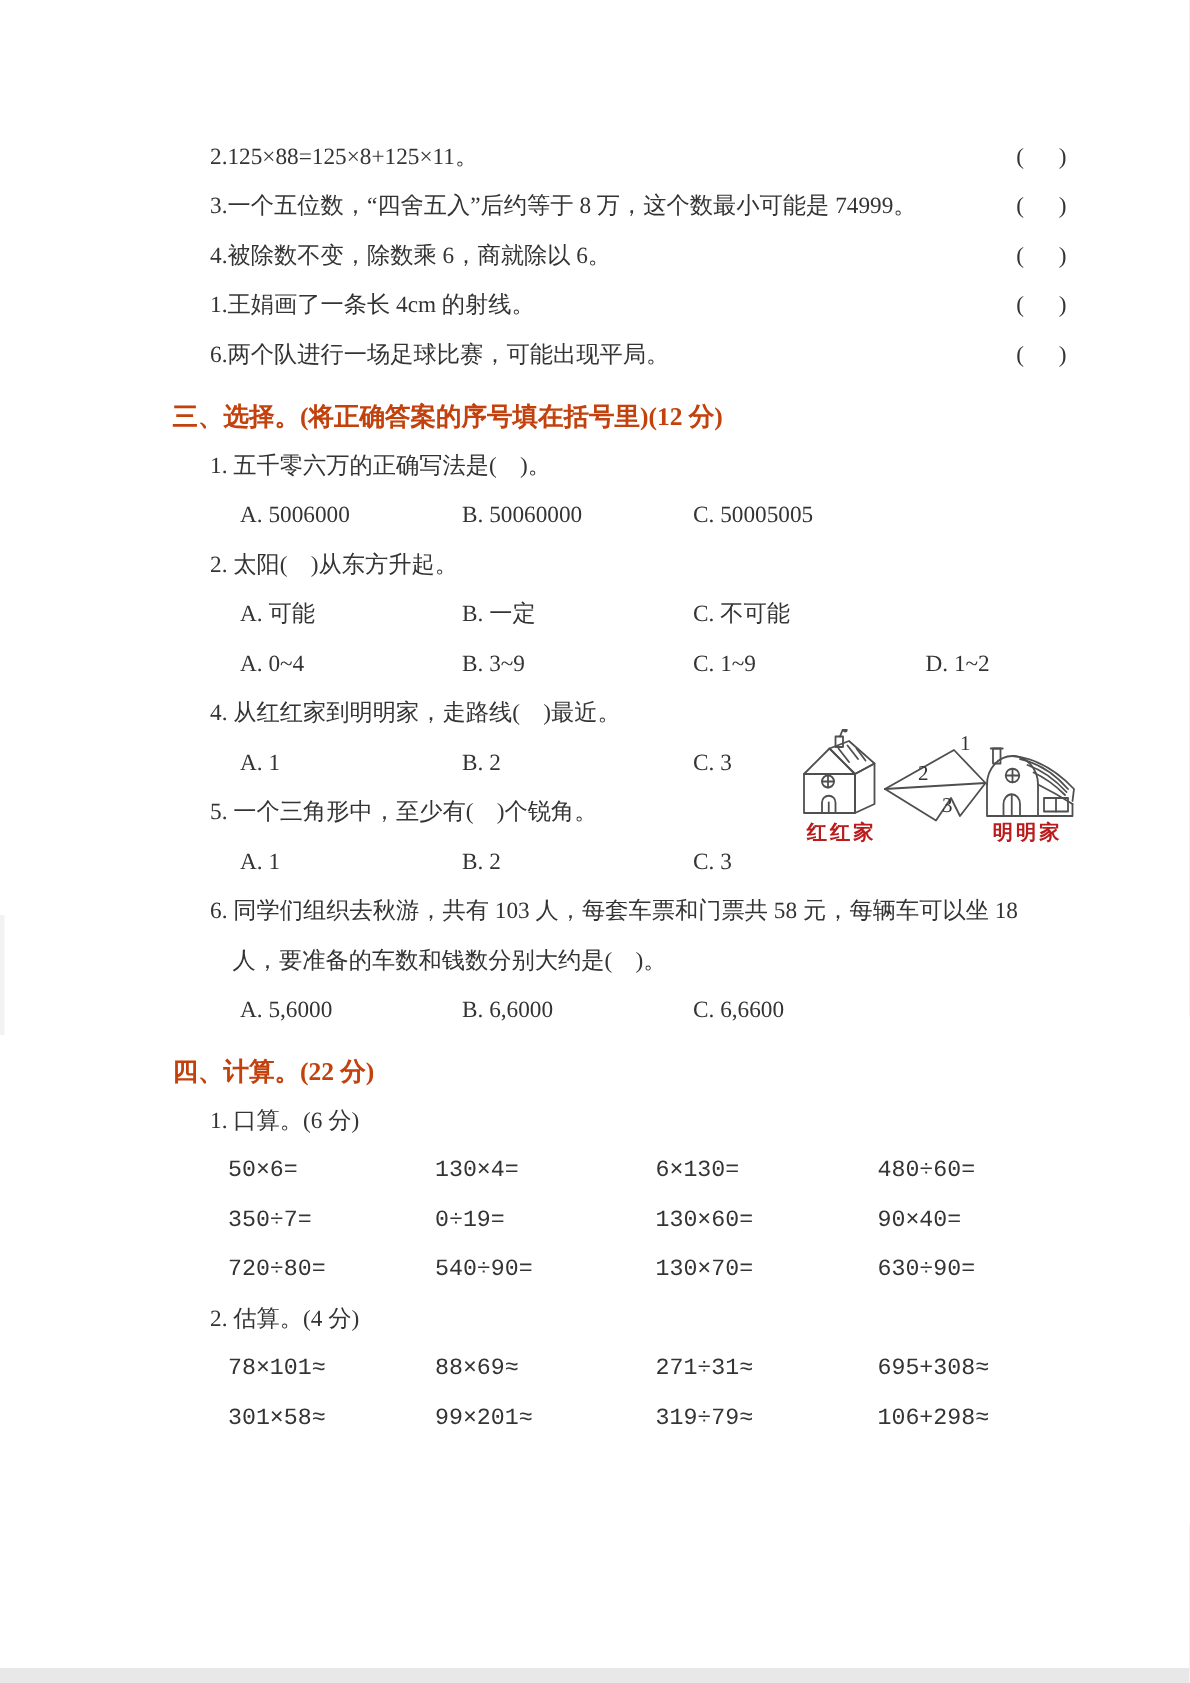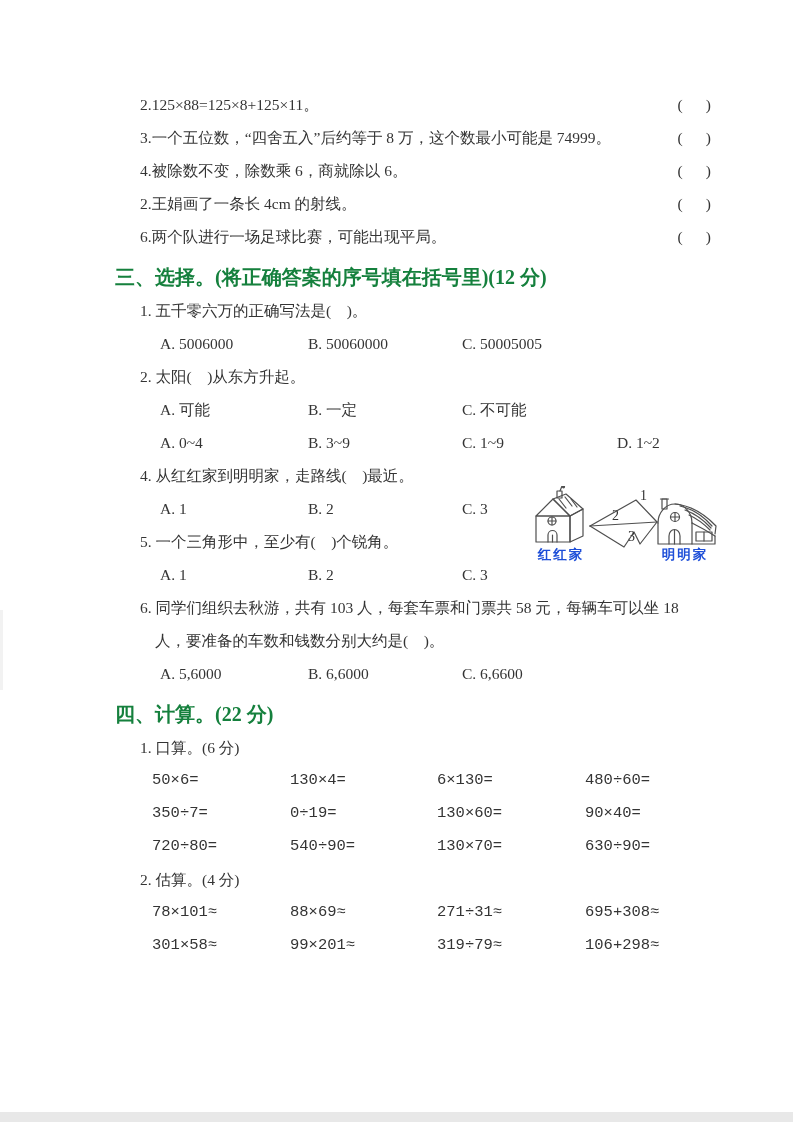--- a/index.html
+++ b/index.html
@@ -11,22 +11,22 @@
     padding:88px 0 0 115px;
     font-family:"Liberation Serif","DejaVu Serif",serif;
     color:#343434;
     overflow:hidden;
   }
   .content{width:596px;}
   .line{height:33px;line-height:33px;font-size:15.5px;white-space:nowrap;}
   .section-header{
     margin-top:8px;
     font-weight:bold;
-    font-size:20px;
-    color:#15803d;
+    font-size:17px;
+    color:#c2410c;
   }
   .indent1{margin-left:25px;}
   .indent2{margin-left:40px;}
   .judge-row{display:flex;}
   .judge-row .jt{flex:1;}
   .paren{letter-spacing:0;}
   .opts3{display:grid;grid-template-columns:148px 154px 1fr;margin-left:45px;}
   .opts4{display:grid;grid-template-columns:148px 154px 155px 1fr;margin-left:45px;}
   .calc-grid{display:grid;grid-template-columns:138px 147px 148px 1fr;margin-left:37px;font-family:Liberation Mono, monospace;}
   .qbox{
@@ -35,21 +35,21 @@
     vertical-align:-4px;
     margin:0 5px 0 2px;
   }
   
   .route-figure{
     position:absolute;left:528px;top:486px;width:192px;height:82px;
   }
   .route-figure svg{display:block;}
   .house-label{
     position:absolute;top:60px;
-    font-size:13.5px;font-weight:bold;color:#1d4ed8;
+    font-size:13.5px;font-weight:bold;color:#b91c1c;
     text-align:center;letter-spacing:2px;white-space:nowrap;
   }
   .house-label.left{left:2px;width:62px;}
   .house-label.right{left:124px;width:66px;}
   
   .scan-artifact{
     position:absolute;left:0;top:610px;width:3px;height:80px;
     background:#f2f2f2;
   }
 </style>
@@ -67,21 +67,21 @@
     </div>
     <div class="line judge-row indent1">
       <span class="jt">3.一个五位数，“四舍五入”后约等于 8 万，这个数最小可能是 74999。</span>
       <span class="paren">(&nbsp;&nbsp;&nbsp;&nbsp;&nbsp;&nbsp;)</span>
     </div>
     <div class="line judge-row indent1">
       <span class="jt">4.被除数不变，除数乘 6，商就除以 6。</span>
       <span class="paren">(&nbsp;&nbsp;&nbsp;&nbsp;&nbsp;&nbsp;)</span>
     </div>
     <div class="line judge-row indent1">
-      <span class="jt">2.王娟画了一条长 4cm 的射线。</span>
+      <span class="jt">1.王娟画了一条长 4cm 的射线。</span>
       <span class="paren">(&nbsp;&nbsp;&nbsp;&nbsp;&nbsp;&nbsp;)</span>
     </div>
     <div class="line judge-row indent1">
       <span class="jt">6.两个队进行一场足球比赛，可能出现平局。</span>
       <span class="paren">(&nbsp;&nbsp;&nbsp;&nbsp;&nbsp;&nbsp;)</span>
     </div>
 
     <div class="line section-header">三、选择。(将正确答案的序号填在括号里)(12 分)</div>
 
     <div class="line indent1">1. 五千零六万的正确写法是(&nbsp;&nbsp;&nbsp;&nbsp;)。</div>

